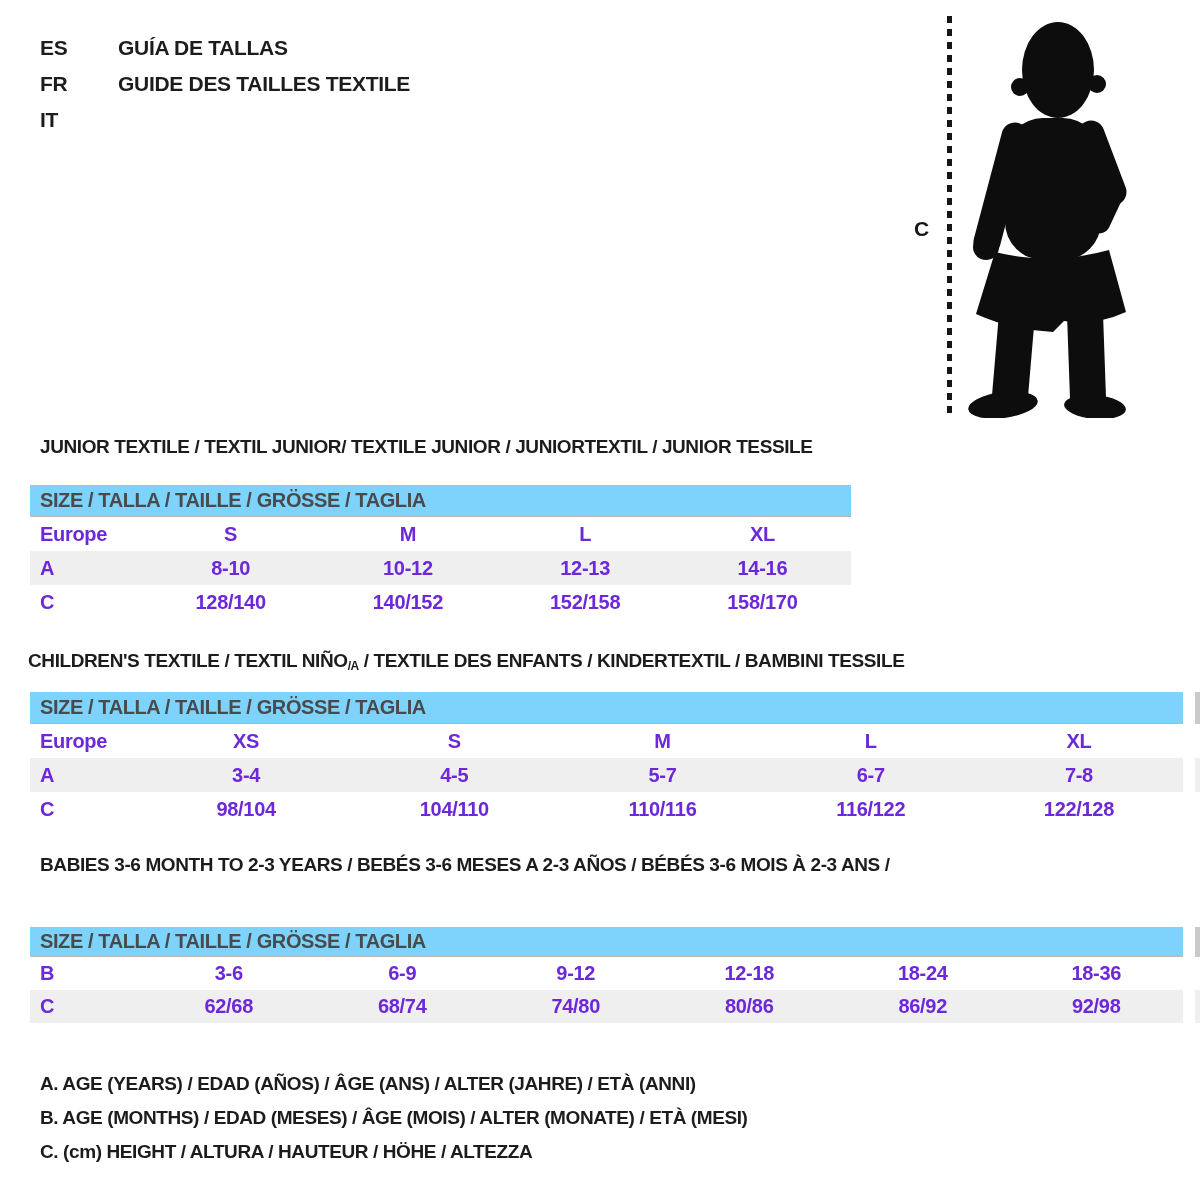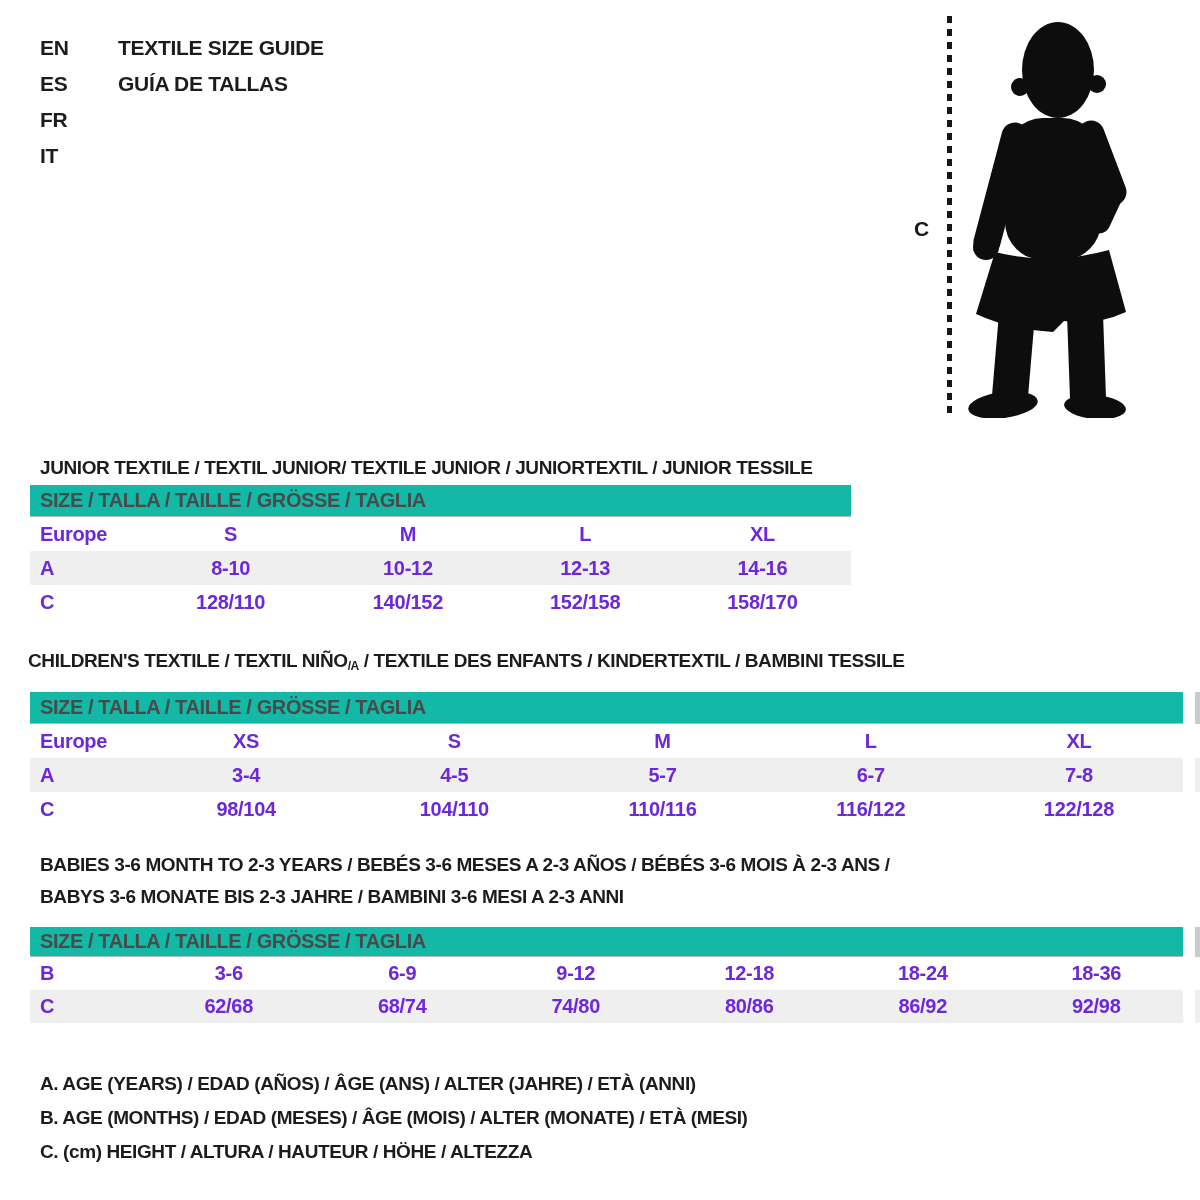--- a/index.html
+++ b/index.html
@@ -15,49 +15,46 @@
   .lang-label{font-weight:bold;font-size:21px;letter-spacing:-0.3px;white-space:nowrap;}
 
   
   .dash-line{width:5px;background:repeating-linear-gradient(to bottom,#161616 0px,#161616 7px,transparent 7px,transparent 13px);}
   .measure-label{font-weight:bold;font-size:21px;color:#161616;}
 
   
   .section-title{font-weight:bold;font-size:19px;letter-spacing:-0.4px;white-space:nowrap;color:#1c1c1c;}
   .title-sub{font-size:12px;position:relative;top:3px;font-weight:bold;}
   .size-bar{
-    background:#14b8a6;border-bottom:1px solid #b7b7b7;color:#4a4a4a;
+    background:#7dd3fc;border-bottom:1px solid #b7b7b7;color:#4a4a4a;
     font-weight:bold;font-size:20px;letter-spacing:-0.4px;
     display:flex;align-items:center;padding-left:10px;box-sizing:border-box;
   }
   .trow{display:flex;align-items:center;font-weight:bold;font-size:20px;color:#6d28d9;letter-spacing:-0.3px;}
   .trow .lbl{width:112px;padding-left:10px;box-sizing:border-box;text-align:left;}
   .trow .cell{flex:1;text-align:center;}
   .shaded{background:#efefef;}
   .edge-frag{width:5px;}
 
   
   .legend-line{font-weight:bold;font-size:19px;letter-spacing:-0.4px;height:34px;display:flex;align-items:center;white-space:nowrap;}
 </style>
 </head>
 <body>
 
 <div class="canvas">
 
   <div class="abs" style="left:40px;top:30px;">
     <div class="lang-row">
-      <span class="lang-code">EN</span>
-      <span class="lang-label">TEXTILE SIZE GUIDE</span>
-    </div>
-    <div class="lang-row">
       <span class="lang-code">ES</span>
       <span class="lang-label">GUÍA DE TALLAS</span>
     </div>
     <div class="lang-row">
       <span class="lang-code">FR</span>
+      <span class="lang-label">GUIDE DES TAILLES TEXTILE</span>
     </div>
     <div class="lang-row">
       <span class="lang-code">IT</span>
     </div>
   </div>
 
   <span class="abs measure-label" style="left:914px;top:217px;">C</span>
   <div class="abs dash-line" style="left:947px;top:16px;height:400px;"></div>
   <svg class="abs" style="left:963px;top:14px;" width="172" height="404" viewBox="0 0 172 404" aria-hidden="true">
     <g fill="#0d0d0d" stroke="none">
@@ -70,42 +67,42 @@
       <line x1="128" y1="120" x2="150" y2="178" stroke="#0d0d0d" stroke-width="27" stroke-linecap="round"></line>
       <line x1="150" y1="178" x2="136" y2="208" stroke="#0d0d0d" stroke-width="23" stroke-linecap="round"></line>
       <path d="M32 238 Q88 252 146 236 L163 298 Q132 312 101 307 L90 318 Q48 316 13 300 Z"></path>
       <line x1="54" y1="300" x2="47" y2="382" stroke="#0d0d0d" stroke-width="36" stroke-linecap="round"></line>
       <line x1="122" y1="300" x2="125" y2="384" stroke="#0d0d0d" stroke-width="36" stroke-linecap="round"></line>
       <ellipse cx="40" cy="391" rx="35" ry="13" transform="rotate(-7 40 391)"></ellipse>
       <ellipse cx="132" cy="393" rx="31" ry="12" transform="rotate(5 132 393)"></ellipse>
     </g>
   </svg>
 
-  <div class="abs section-title" style="left:40px;top:436px;margin-top:21px;">JUNIOR TEXTILE / TEXTIL JUNIOR/ TEXTILE JUNIOR / JUNIORTEXTIL / JUNIOR TESSILE</div>
+  <div class="abs section-title" style="left:40px;top:436px;">JUNIOR TEXTILE / TEXTIL JUNIOR/ TEXTILE JUNIOR / JUNIORTEXTIL / JUNIOR TESSILE</div>
   <div class="abs size-bar" style="left:30px;top:485px;width:821px;height:32px;">
     <span>SIZE / TALLA / TAILLE / GRÖSSE / TAGLIA</span>
   </div>
   <div class="abs" style="left:30px;top:517px;width:821px;">
     <div class="trow" style="height:34px;">
       <span class="lbl">Europe</span>
       <span class="cell">S</span>
       <span class="cell">M</span>
       <span class="cell">L</span>
       <span class="cell">XL</span>
     </div>
     <div class="trow shaded" style="height:34px;">
       <span class="lbl">A</span>
       <span class="cell">8-10</span>
       <span class="cell">10-12</span>
       <span class="cell">12-13</span>
       <span class="cell">14-16</span>
     </div>
     <div class="trow" style="height:34px;">
       <span class="lbl">C</span>
-      <span class="cell">128/110</span>
+      <span class="cell">128/140</span>
       <span class="cell">140/152</span>
       <span class="cell">152/158</span>
       <span class="cell">158/170</span>
     </div>
   </div>
 
   <div class="abs section-title" style="left:28px;top:650px;">
     <span>CHILDREN'S TEXTILE / TEXTIL NIÑO</span><span class="title-sub">/A</span><span> / TEXTILE DES ENFANTS / KINDERTEXTIL / BAMBINI TESSILE</span>
   </div>
   <div class="abs size-bar" style="left:30px;top:692px;width:1153px;height:32px;">
@@ -134,21 +131,20 @@
       <span class="cell">98/104</span>
       <span class="cell">104/110</span>
       <span class="cell">110/116</span>
       <span class="cell">116/122</span>
       <span class="cell">122/128</span>
     </div>
   </div>
   <div class="abs edge-frag" style="left:1195px;top:758px;height:34px;background:#efefef;"></div>
 
   <div class="abs section-title" style="left:40px;top:854px;">BABIES 3-6 MONTH TO 2-3 YEARS / BEBÉS 3-6 MESES A 2-3 AÑOS / BÉBÉS 3-6 MOIS À 2-3 ANS /</div>
-  <div class="abs section-title" style="left:40px;top:886px;">BABYS 3-6 MONATE BIS 2-3 JAHRE / BAMBINI 3-6 MESI A 2-3 ANNI</div>
   <div class="abs size-bar" style="left:30px;top:927px;width:1153px;height:30px;">
     <span>SIZE / TALLA / TAILLE / GRÖSSE / TAGLIA</span>
   </div>
   <div class="abs edge-frag" style="left:1195px;top:927px;height:30px;background:#cacaca;"></div>
   <div class="abs" style="left:30px;top:957px;width:1153px;">
     <div class="trow" style="height:33px;">
       <span class="lbl">B</span>
       <span class="cell">3-6</span>
       <span class="cell">6-9</span>
       <span class="cell">9-12</span>

